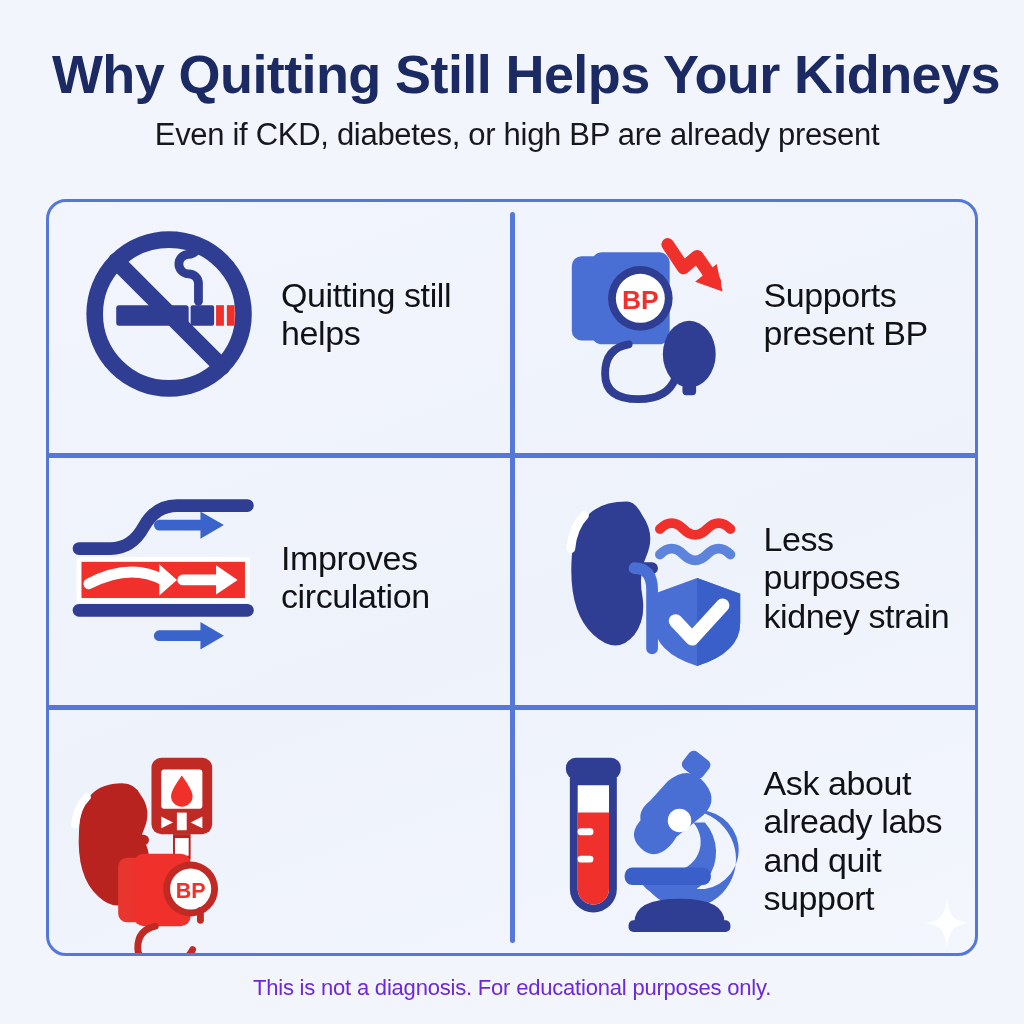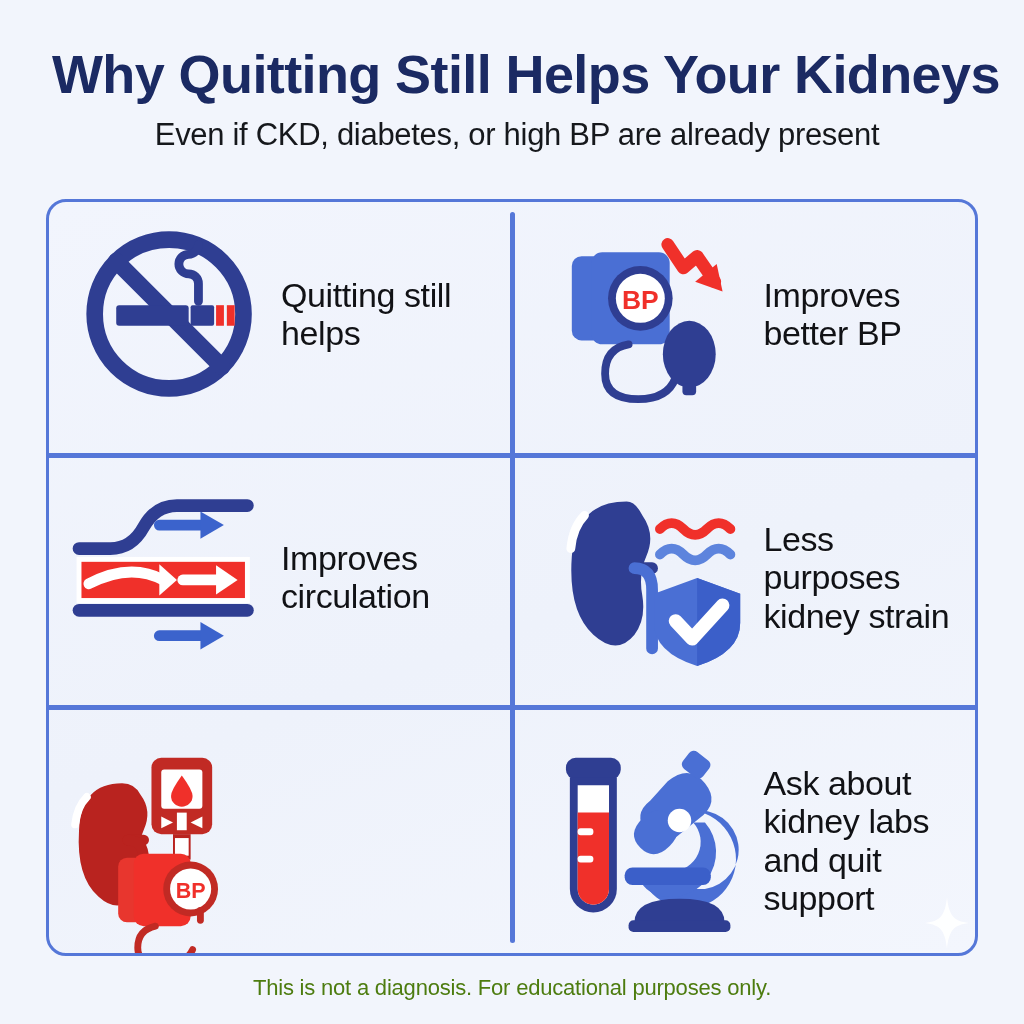--- a/index.html
+++ b/index.html
@@ -128,21 +128,21 @@
   }
 
   
   .footer {
     position: absolute;
     left: 0;
     right: 0;
     top: 975px;
     text-align: center;
     font-size: 22px;
-    color: #4d7c0f;
+    color: #6d28d9;
     letter-spacing: -0.2px;
   }
 
   svg { display: block; overflow: visible; }
 </style>
 </head>
 <body>
 
 <div class="poster">
 
@@ -177,21 +177,21 @@
             <circle cx="84" cy="79" r="33" fill="#2f3e92"></circle>
             <circle cx="84" cy="79" r="25" fill="#ffffff"></circle>
             <text x="84" y="90" text-anchor="middle" font-family="'Liberation Sans',sans-serif" font-size="27" font-weight="700" fill="#f0302a">BP</text>
             <path d="M72 126 q-24 4 -24 30 q0 26 34 26 q30 0 38 -22" fill="none" stroke="#2f3e92" stroke-width="8" stroke-linecap="round"></path>
             <ellipse cx="134" cy="136" rx="27" ry="34" fill="#2f3e92"></ellipse>
             <rect x="127" y="166" width="14" height="12" rx="4" fill="#2f3e92"></rect>
             <path d="M112 24 L128 48 L142 36 L160 62" fill="none" stroke="#f0302a" stroke-width="13" stroke-linejoin="round" stroke-linecap="round"></path>
             <path d="M168 72 L140 62 L162 44 Z" fill="#f0302a"></path>
           </svg>
         </div>
-        <div class="label">Improves better BP</div>
+        <div class="label">Supports present BP</div>
       </div>
 
       <div class="cell">
         <div class="art">
           <svg viewBox="0 0 200 190" width="196" height="186" aria-hidden="true">
             <rect x="4" y="77" width="172" height="42" fill="#f0302a" stroke="#ffffff" stroke-width="5"></rect>
             <path d="M4 66 H36 q22 0 34 -22 q12 -22 34 -22 H176" fill="none" stroke="#2f3e92" stroke-width="13" stroke-linecap="round" stroke-linejoin="round"></path>
             <line x1="4" y1="129" x2="176" y2="129" stroke="#2f3e92" stroke-width="13" stroke-linecap="round"></line>
             <path d="M14 102 q42 -22 76 -4" fill="none" stroke="#ffffff" stroke-width="11" stroke-linecap="round"></path>
             <path d="M104 98 L86 82 L86 114 Z" fill="#ffffff"></path>
@@ -262,21 +262,21 @@
             <rect x="128" y="6" width="26" height="22" rx="6" fill="#4a6fd4" transform="rotate(38 141 17)"></rect>
             <path d="M86 72 q16 -16 30 -2 q14 14 -2 30 q-16 16 -30 2 q-14 -14 2 -30 Z" fill="#4a6fd4"></path>
             <circle cx="124" cy="74" r="12" fill="#ffffff"></circle>
             <path d="M138 64 a50 50 0 1 1 -46 80 H150 a40 40 0 0 0 -12 -80 Z" fill="#4a6fd4"></path>
             <path d="M150 76 a46 46 0 0 1 -54 72 q-14 -8 -14 -22 h34 a30 30 0 0 0 22 -50 Z" fill="#4a6fd4"></path>
             <rect x="68" y="122" width="88" height="18" rx="8" fill="#3b5fc9"></rect>
             <path d="M78 178 q0 -24 46 -24 q46 0 46 24 Z" fill="#2f3e92"></path>
             <rect x="72" y="176" width="104" height="12" rx="5" fill="#2f3e92"></rect>
           </svg>
         </div>
-        <div class="label">Ask about kidney labs and quit support</div>
+        <div class="label">Ask about already labs and quit support</div>
       </div>
 
       <div class="divider-v"></div>
       <div class="divider-h h1"></div>
       <div class="divider-h h2"></div>
     </div>
 
     <svg class="sparkle" viewBox="0 0 44 52">
       <path d="M22 0 C24 18 28 24 44 26 C28 28 24 34 22 52 C20 34 16 28 0 26 C16 24 20 18 22 0 Z" fill="#ffffff" opacity="0.92"></path>
     </svg>

